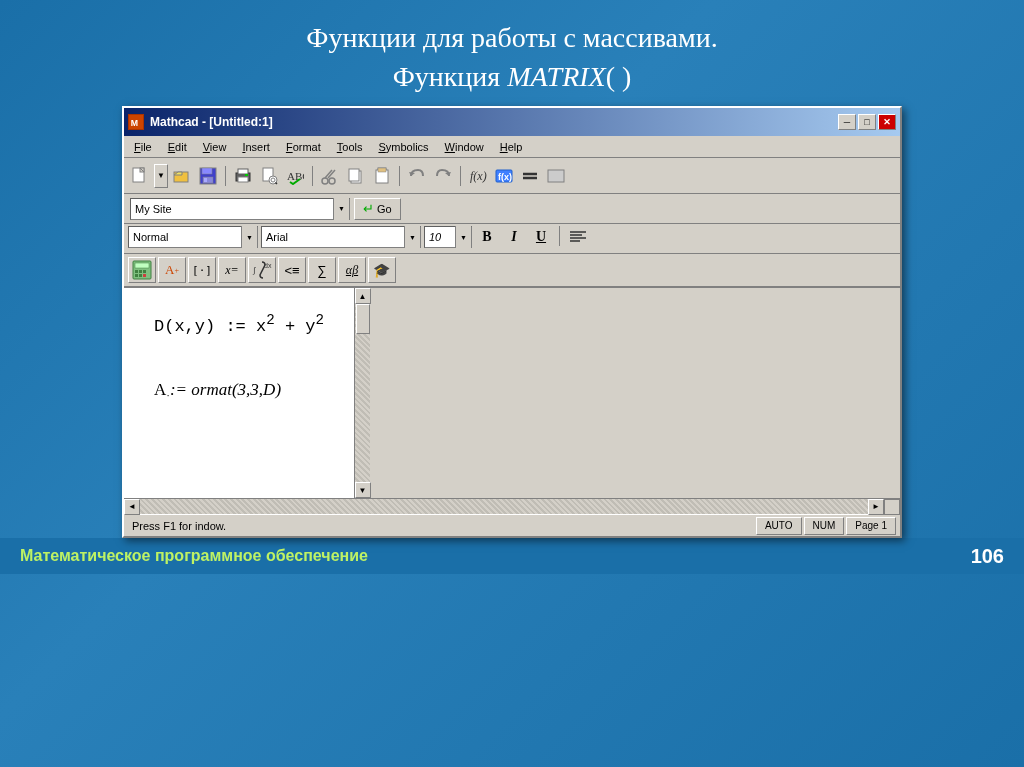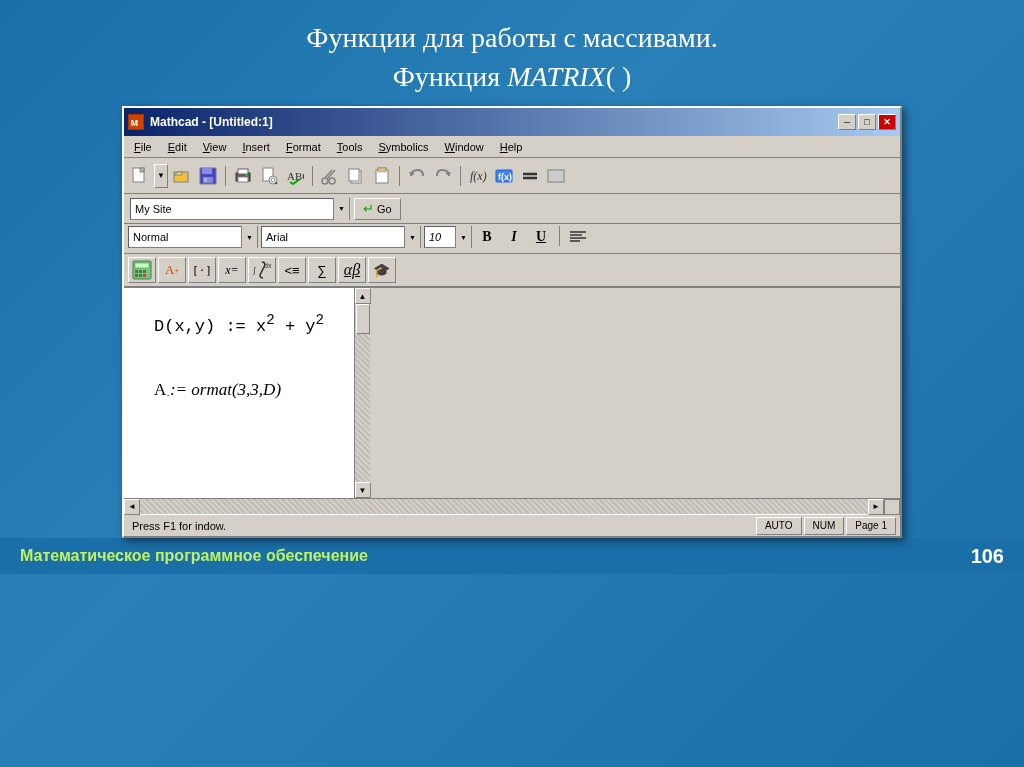--- a/index.html
+++ b/index.html
@@ -659,21 +659,21 @@
         <path d="M10 2 Q13 2 13 5 L8 15 Q8 18 11 18" stroke="#333" stroke-width="1.5" fill="none"></path>
         <text x="1" y="13" font-size="8" fill="#333">∫</text>
         <text x="12" y="8" font-size="7" fill="#333">dx</text>
       </svg>
     </div>
 
     <div class="math-btn" style="font-size:13px;">&lt;≡</div>
 
     <div class="math-btn" style="font-size:13px;">∑</div>
 
-    <div class="math-btn" style="font-family:serif; font-size:16px; font-style:italic;text-decoration:underline;">αβ</div>
+    <div class="math-btn" style="font-family:serif; font-size:12px; font-style:italic;text-decoration:underline;">αβ</div>
 
     <div class="math-btn" style="font-size:14px;">🎓</div>
   </div>
 
   <div style="display:flex;">
     <div class="content-area">
       <div class="content-main">
 
         <div class="math-content" style="margin-bottom: 32px; font-size:17px;font-family:Liberation Mono, monospace;">
           D(x,y) := x<sup>2</sup> + y<sup>2</sup>

